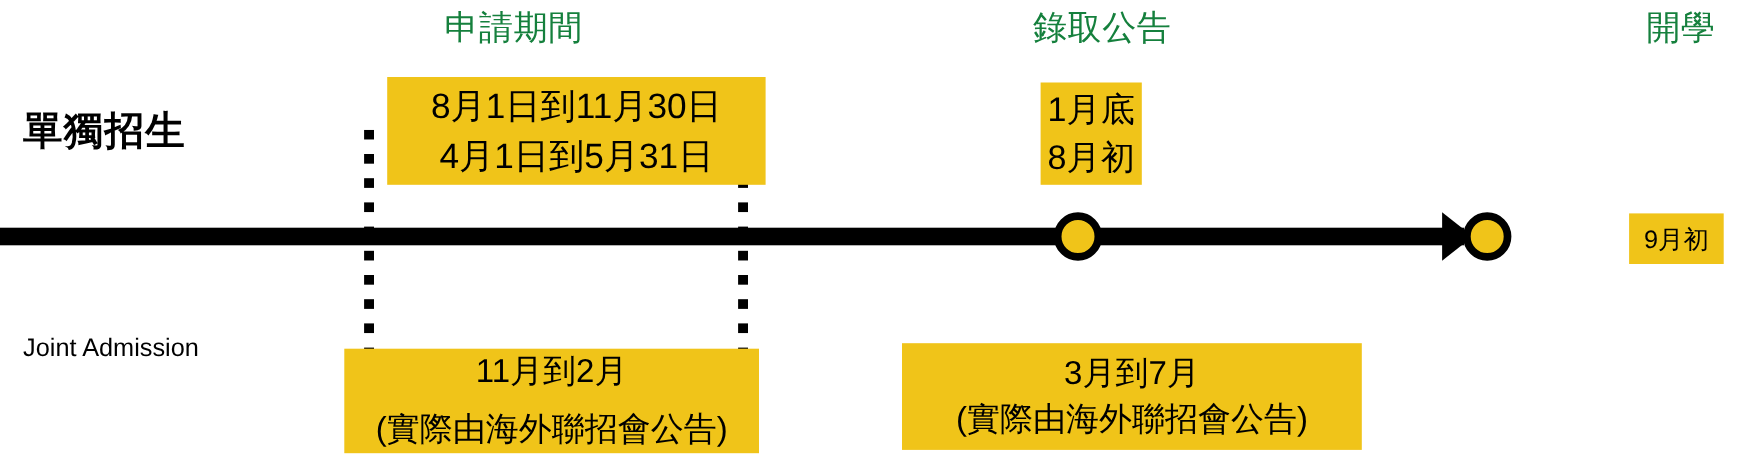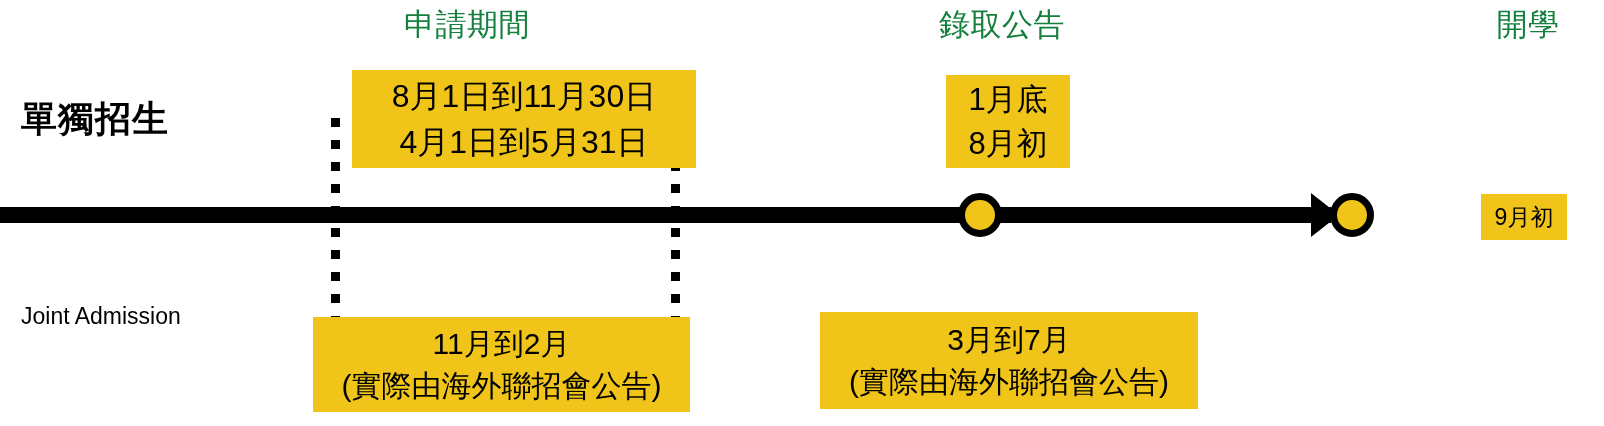--- a/index.html
+++ b/index.html
@@ -119,42 +119,42 @@
   }
 
   #box-individual-apply {
     left: 352px; top: 70px; width: 344px; height: 98px;
   }
   #box-individual-apply .line {
     font-size: 32px; line-height: 46px; letter-spacing: 0px;
   }
 
   #box-individual-result {
-    left: 946px; top: 75px; width: 124px; height: 93px;
+    left: 946px; top: 75px; width: 92px; height: 93px;
   }
   #box-individual-result .line {
     font-size: 31px; line-height: 44px;
   }
 
   #box-individual-school {
     left: 1481px; top: 194px; width: 86px; height: 46px;
   }
   #box-individual-school .line {
     font-size: 23px; line-height: 34px;
   }
 
   #box-joint-apply {
-    left: 313px; top: 317px; width: 377px; height: 95px;
+    left: 313px; top: 317px; width: 377px; height: 95px; justify-content: space-between;
   }
   #box-joint-apply .line {
     font-size: 30px; line-height: 42px;
   }
 
   #box-joint-result {
-    left: 820px; top: 312px; width: 378px; height: 97px;
+    left: 820px; top: 312px; width: 418px; height: 97px;
   }
   #box-joint-result .line {
     font-size: 30px; line-height: 42px;
   }
 </style>
 </head>
 <body>
 
 <div id="canvas">
 

